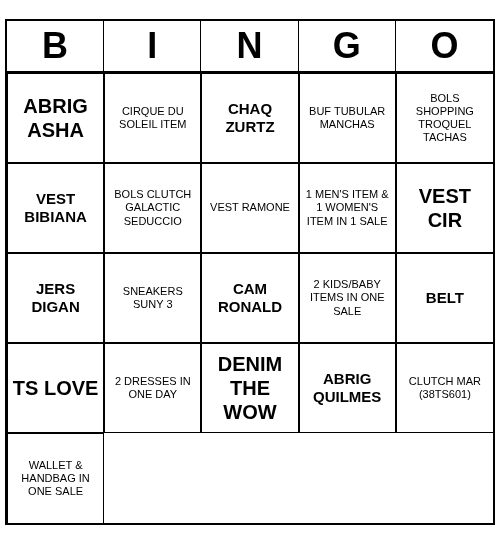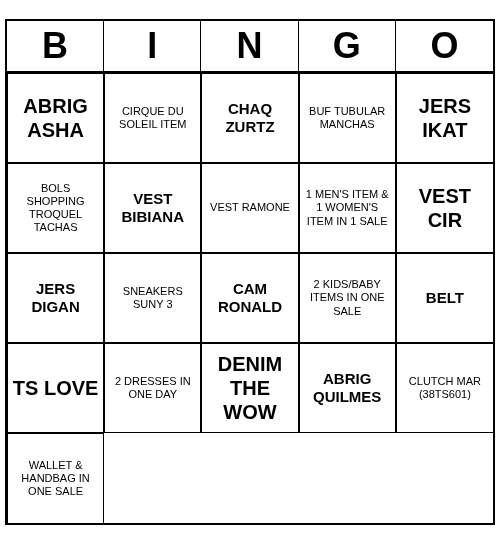--- a/index.html
+++ b/index.html
@@ -73,23 +73,23 @@
       <div class="bingo-header-cell">I</div>
       <div class="bingo-header-cell">N</div>
       <div class="bingo-header-cell">G</div>
       <div class="bingo-header-cell">O</div>
     </div>
   <div class="bingo-grid">
   <div class="bingo-cell large-text">ABRIG ASHA</div>
       <div class="bingo-cell">CIRQUE DU SOLEIL ITEM</div>
       <div class="bingo-cell medium-text">CHAQ ZURTZ</div>
       <div class="bingo-cell">BUF TUBULAR MANCHAS</div>
-      <div class="bingo-cell large-text">JERS IKAT</div>
       <div class="bingo-cell">BOLS SHOPPING TROQUEL TACHAS</div>
       <div class="bingo-cell medium-text">VEST BIBIANA</div>
+      <div class="bingo-cell">BOLS CLUTCH GALACTIC SEDUCCIO</div>
       <div class="bingo-cell">VEST RAMONE</div>
       <div class="bingo-cell">1 MEN'S ITEM &amp; 1 WOMEN'S ITEM IN 1 SALE</div>
       <div class="bingo-cell large-text">VEST CIR</div>
       <div class="bingo-cell medium-text">JERS DIGAN</div>
       <div class="bingo-cell">SNEAKERS SUNY 3</div>
       <div class="bingo-cell medium-text">CAM RONALD</div>
       <div class="bingo-cell">2 KIDS/BABY ITEMS IN ONE SALE</div>
       <div class="bingo-cell medium-text">BELT</div>
       <div class="bingo-cell large-text">TS LOVE</div>
       <div class="bingo-cell">2 DRESSES IN ONE DAY</div>

